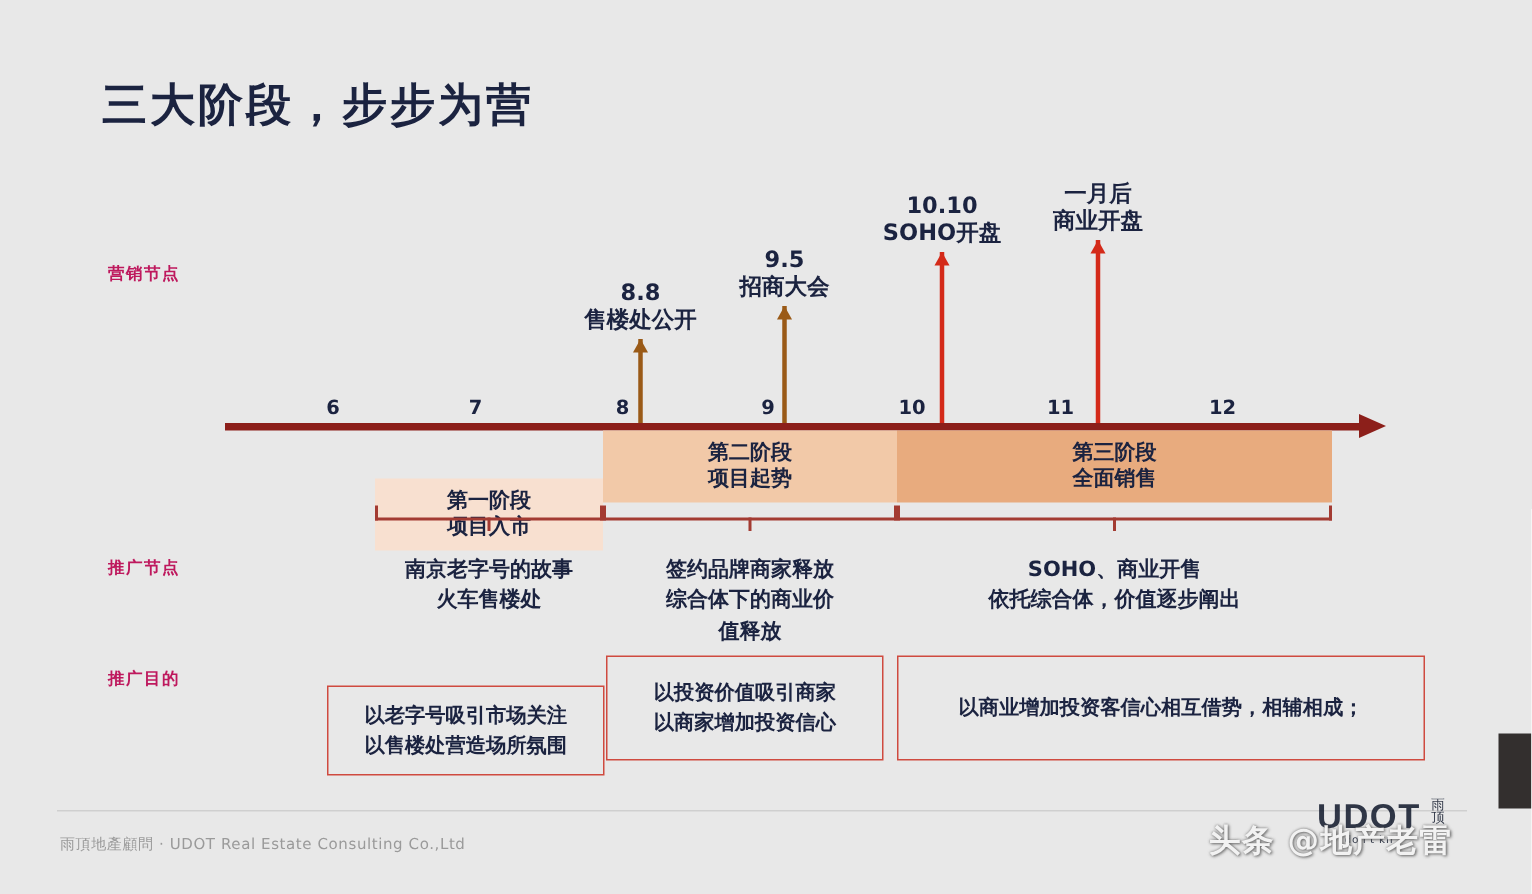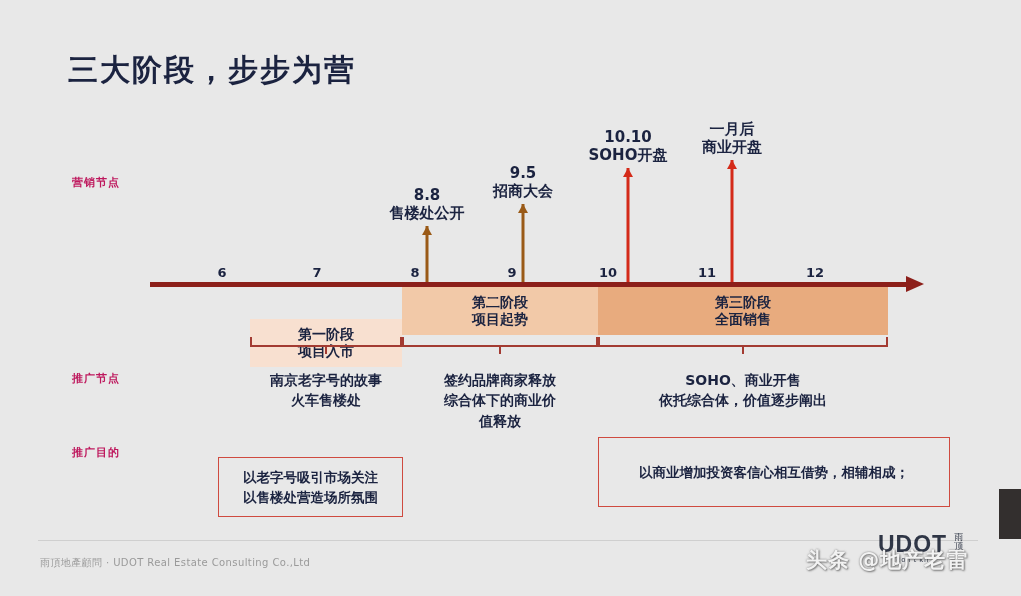--- a/index.html
+++ b/index.html
@@ -306,20 +306,24 @@
   </div>
   <div class="promo-text" style="left:743px; top:370px;">
     <div>SOHO、商业开售</div>
     <div>依托综合体，价值逐步阐出</div>
   </div>
 
   <div class="purpose-box" style="left:218px; width:185px; height:60px;margin-top:20px;">
     <div>以老字号吸引市场关注</div>
     <div>以售楼处营造场所氛围</div>
   </div>
+  <div class="purpose-box" style="left:404px; width:185px; height:70px;">
+    <div>以投资价值吸引商家</div>
+    <div>以商家增加投资信心</div>
+  </div>
   <div class="purpose-box" style="left:598px; width:352px; height:70px;">
     <div>以商业增加投资客信心相互借势，相辅相成；</div>
   </div>
 
   <div id="footer-rule"></div>
   <div id="footer-text">雨頂地產顧問 · UDOT Real Estate Consulting Co.,Ltd</div>
   <div id="right-block"></div>
 
   <div id="logo">
     <div class="logo-main">UDOT</div>

